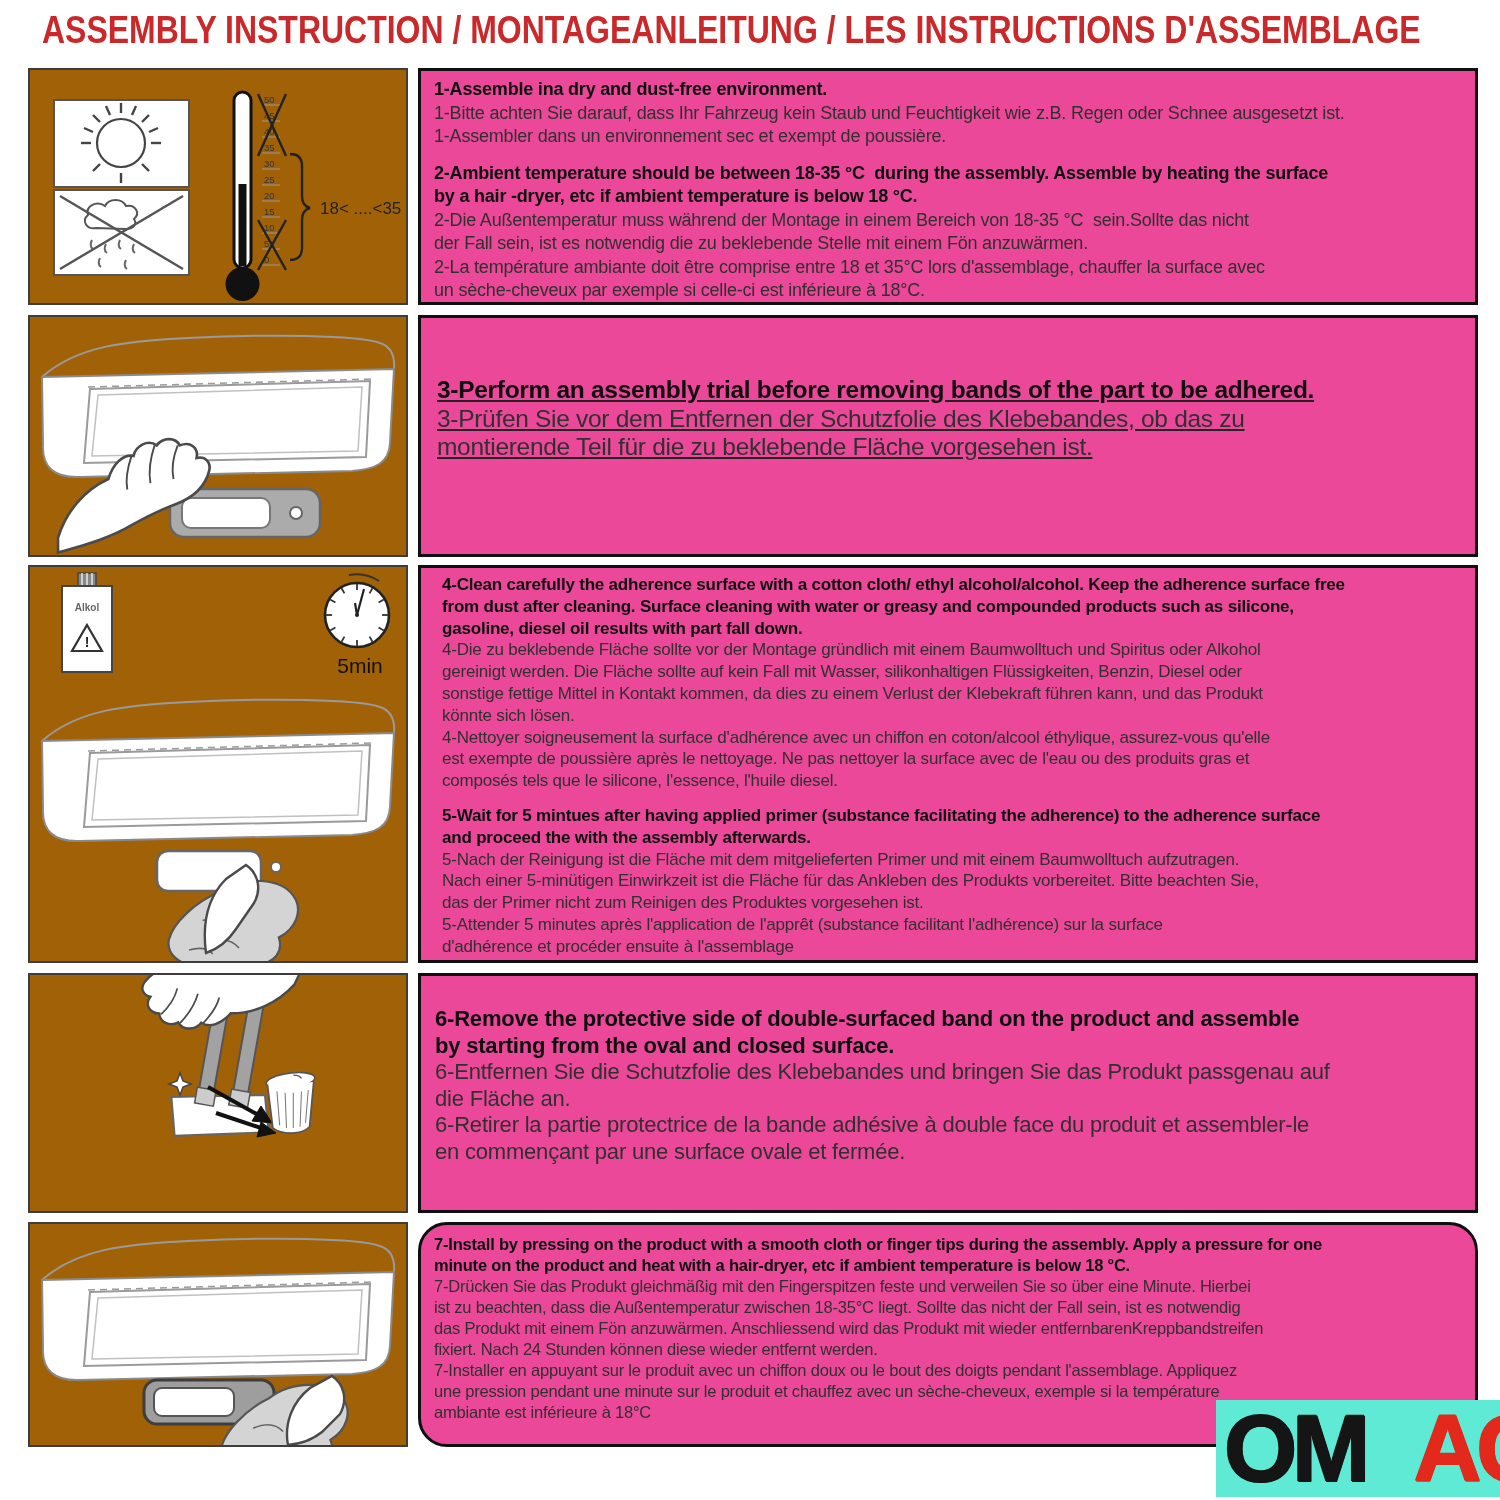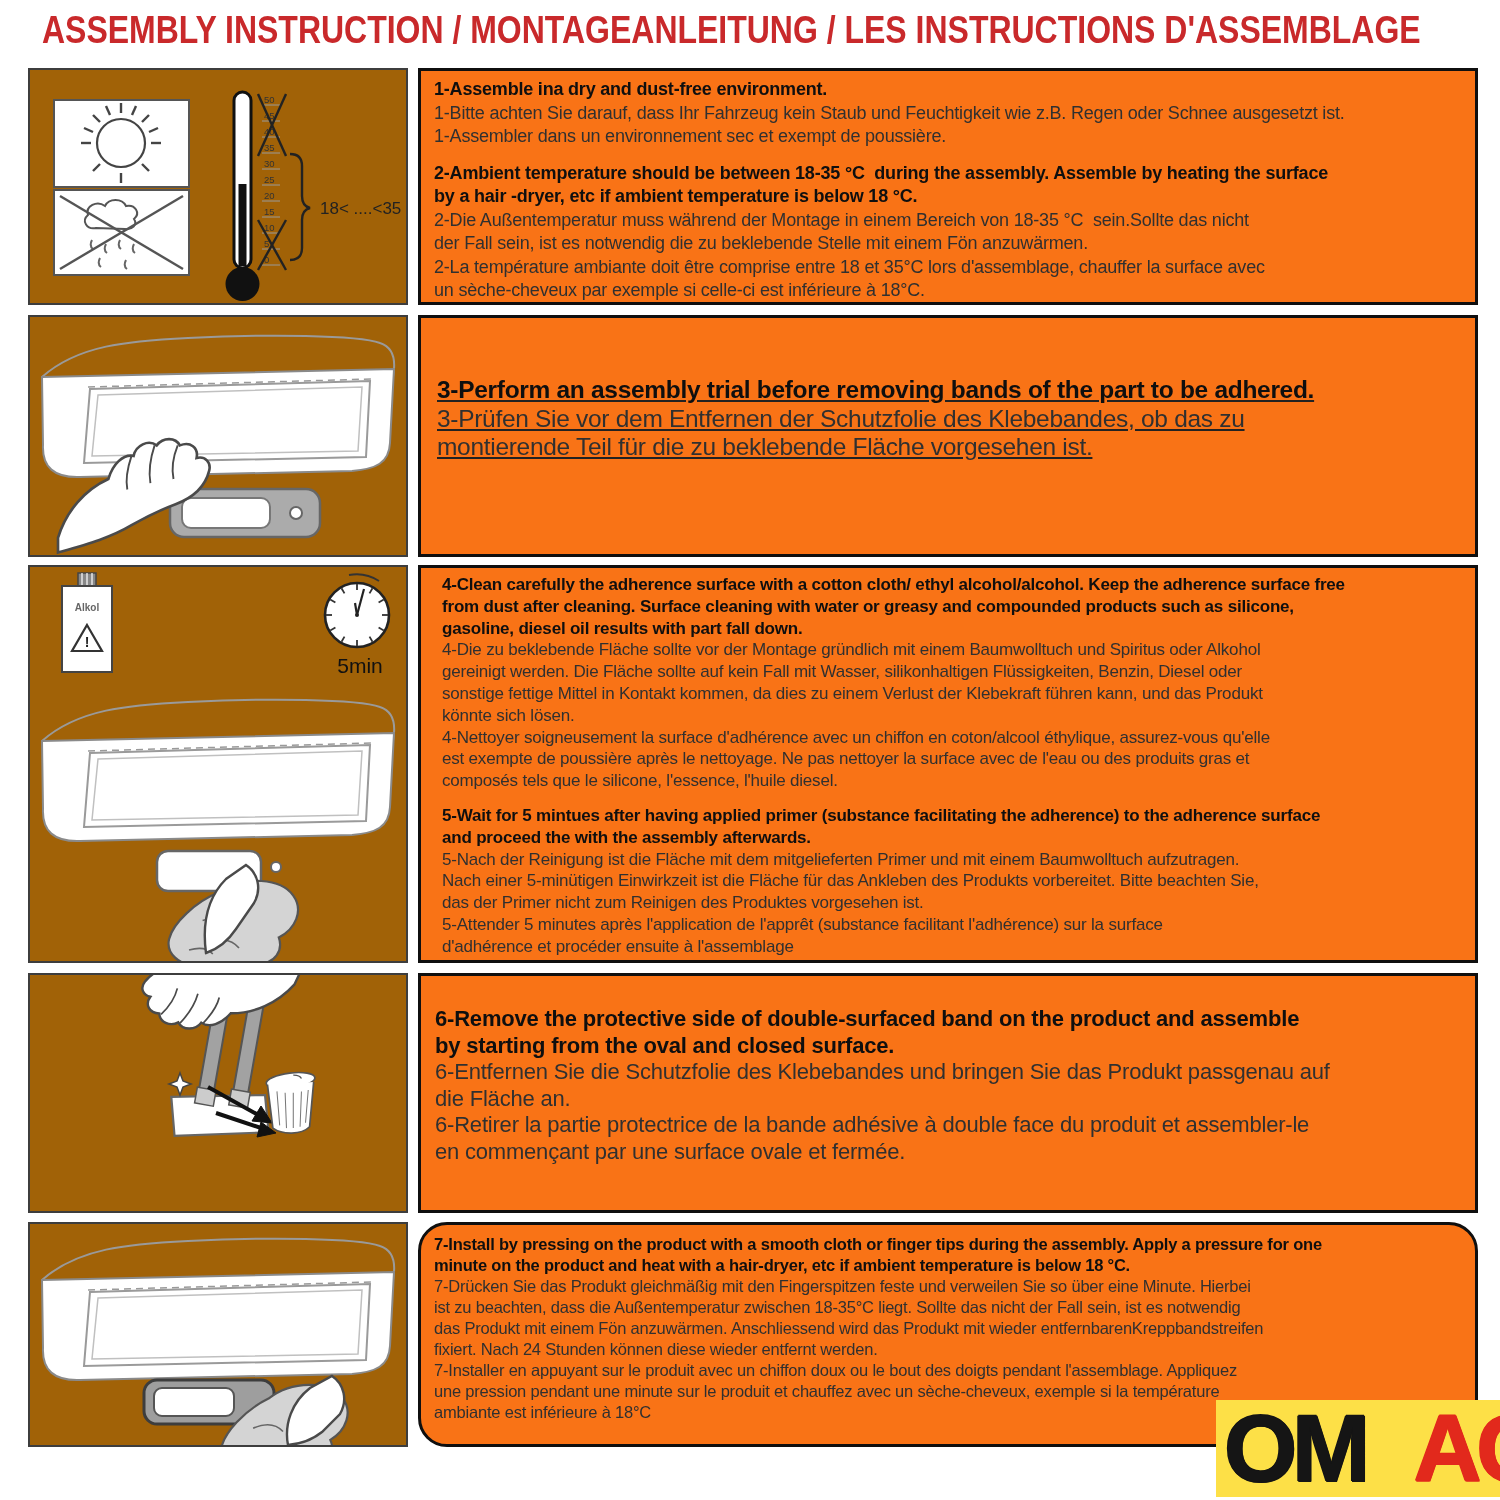--- a/index.html
+++ b/index.html
@@ -5,37 +5,37 @@
   * { margin:0; padding:0; box-sizing:border-box; }
   html,body { background:#ffffff; }
   body { width:1500px; height:1500px; position:relative; font-family:"Liberation Sans",sans-serif; color:#222; overflow:hidden; }
   .page { position:absolute; inset:0; }
 
   .title { position:absolute; left:42px; top:8px; font-size:39px; font-weight:bold;
            color:#C9292B; white-space:nowrap; letter-spacing:0;
            transform:scaleX(.82); transform-origin:left top; }
 
   .ibox { position:absolute; left:28px; width:380px; border:2px solid #3d3d3d; background:#a16207; }
-  .tbox { position:absolute; left:418px; width:1060px; border:3px solid #0f0f0f; background:#f97316; }
+  .tbox { position:absolute; left:418px; width:1060px; border:3px solid #0f0f0f; background:#ec4899; }
 
   .tbox p { white-space:pre-wrap; color:#303030; }
   .tbox p.b { font-weight:bold; color:#0f0f0f; }
 
   .t1 { padding:7px 13px; font-size:18px; line-height:23.5px; letter-spacing:-0.2px; }
   .t2 { padding:58px 16px 0 16px; font-size:24.5px; line-height:28.5px; letter-spacing:-0.3px; }
   .t3 { padding:6px 21px; font-size:17px; line-height:21.8px; letter-spacing:-0.2px; }
   .t4 { padding:30px 13px 0 14px; font-size:22px; line-height:26.5px; letter-spacing:-0.2px; }
   .t5 { padding:9px 13px; font-size:16.5px; line-height:21px; letter-spacing:-0.2px;border-radius:29px; }
   .gap-top { margin-top:13px; }
 
   svg { display:block; }
   svg text { font-family:"Liberation Sans",sans-serif; }
 
   .logo { position:absolute; left:1216px; top:1400px; width:284px; height:97px;
-          background:#fde047; display:flex; align-items:center; padding-left:8px; z-index:6;gap:48px; }
+          background:#5eead4; display:flex; align-items:center; padding-left:8px; z-index:6;gap:48px; }
   .logo-text { font-size:94px; font-weight:bold; line-height:1; letter-spacing:-5px;
                text-shadow:1px 0 currentColor,-1px 0 currentColor,0 1px currentColor,
                            0 -1px currentColor,1px 1px currentColor; }
   .logo-black { color:#151515; }
   .logo-red { color:#E2291C; }
 </style>
 </head>
 <body>
 
 <div class="page">

